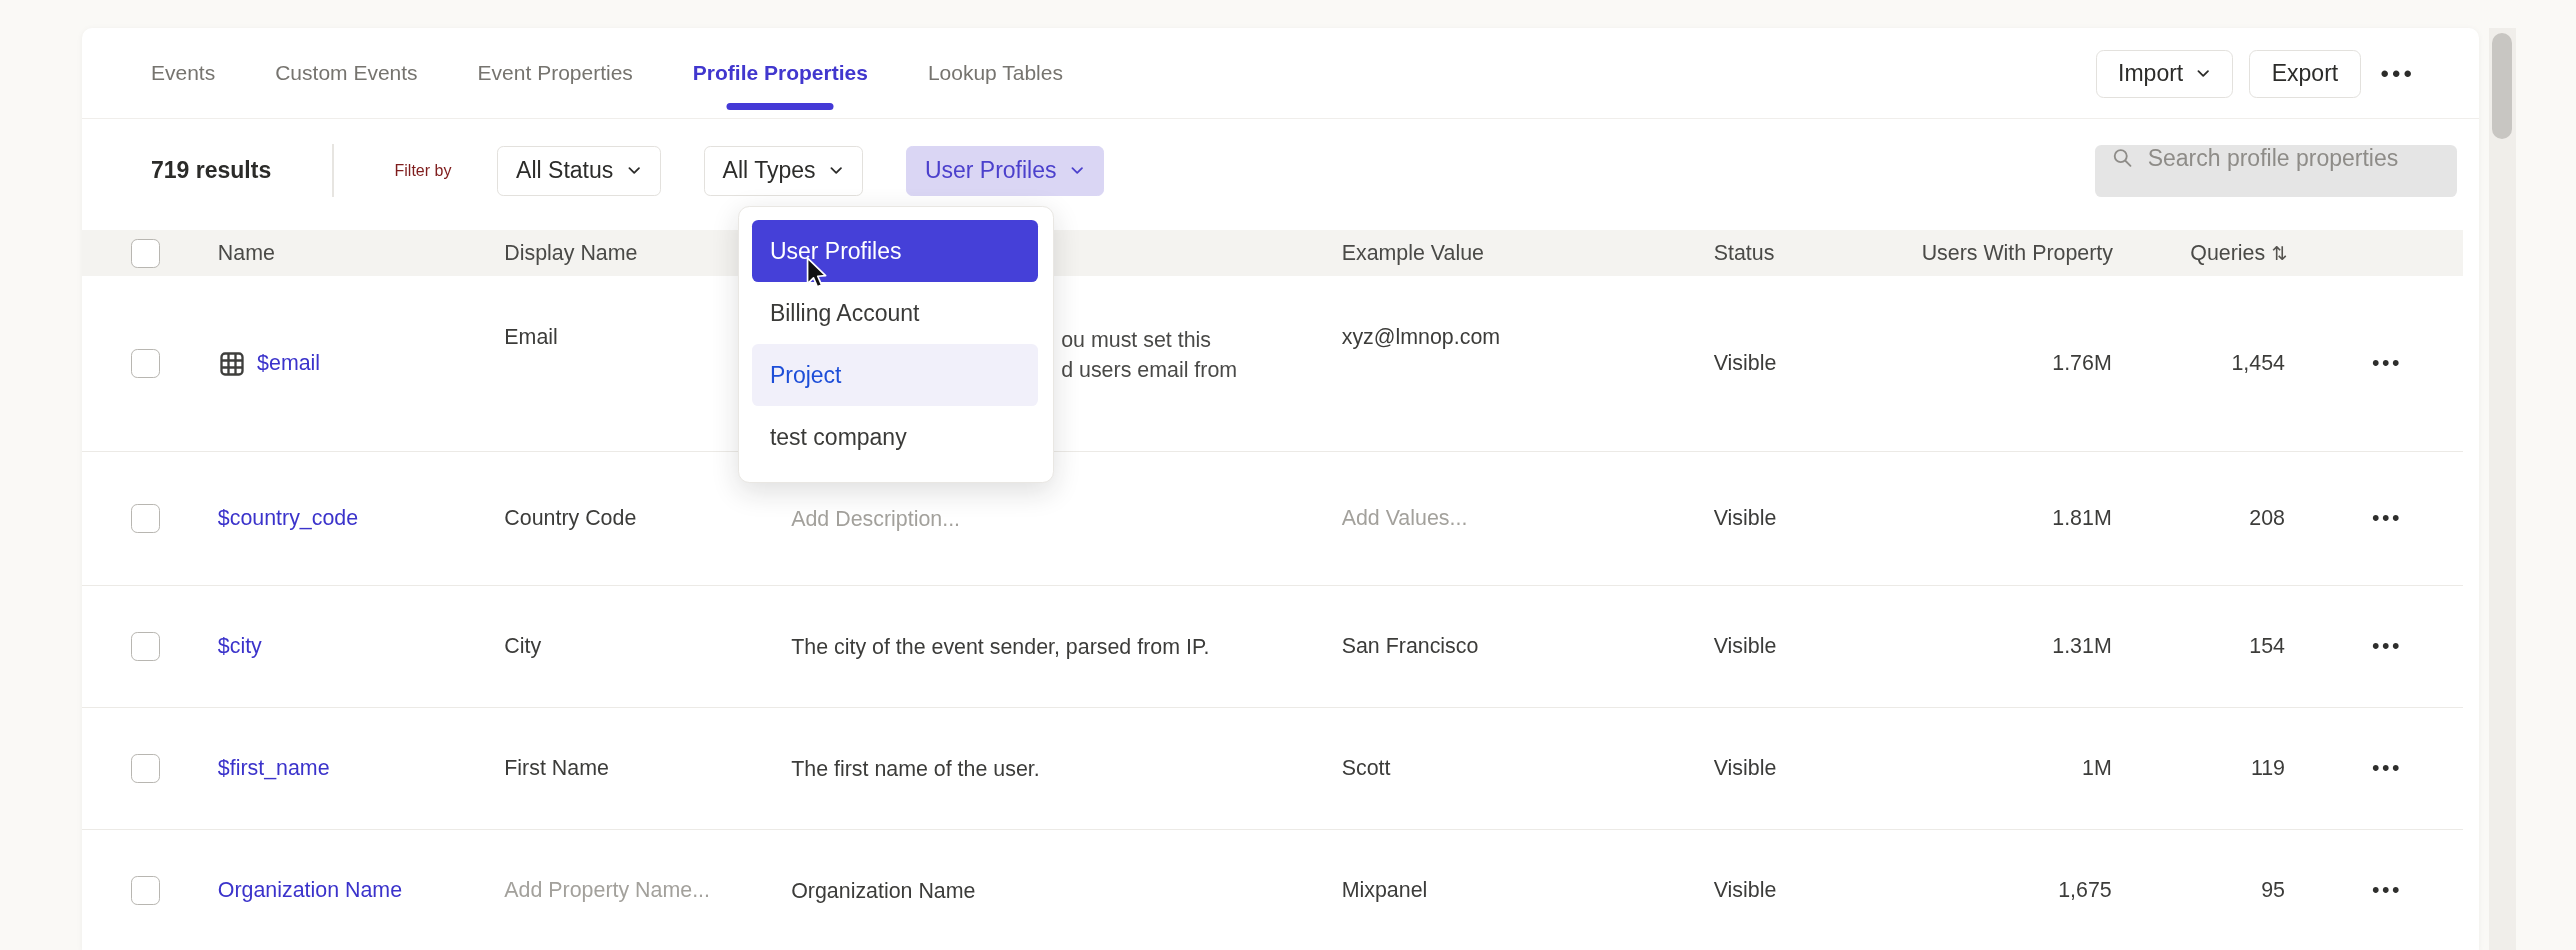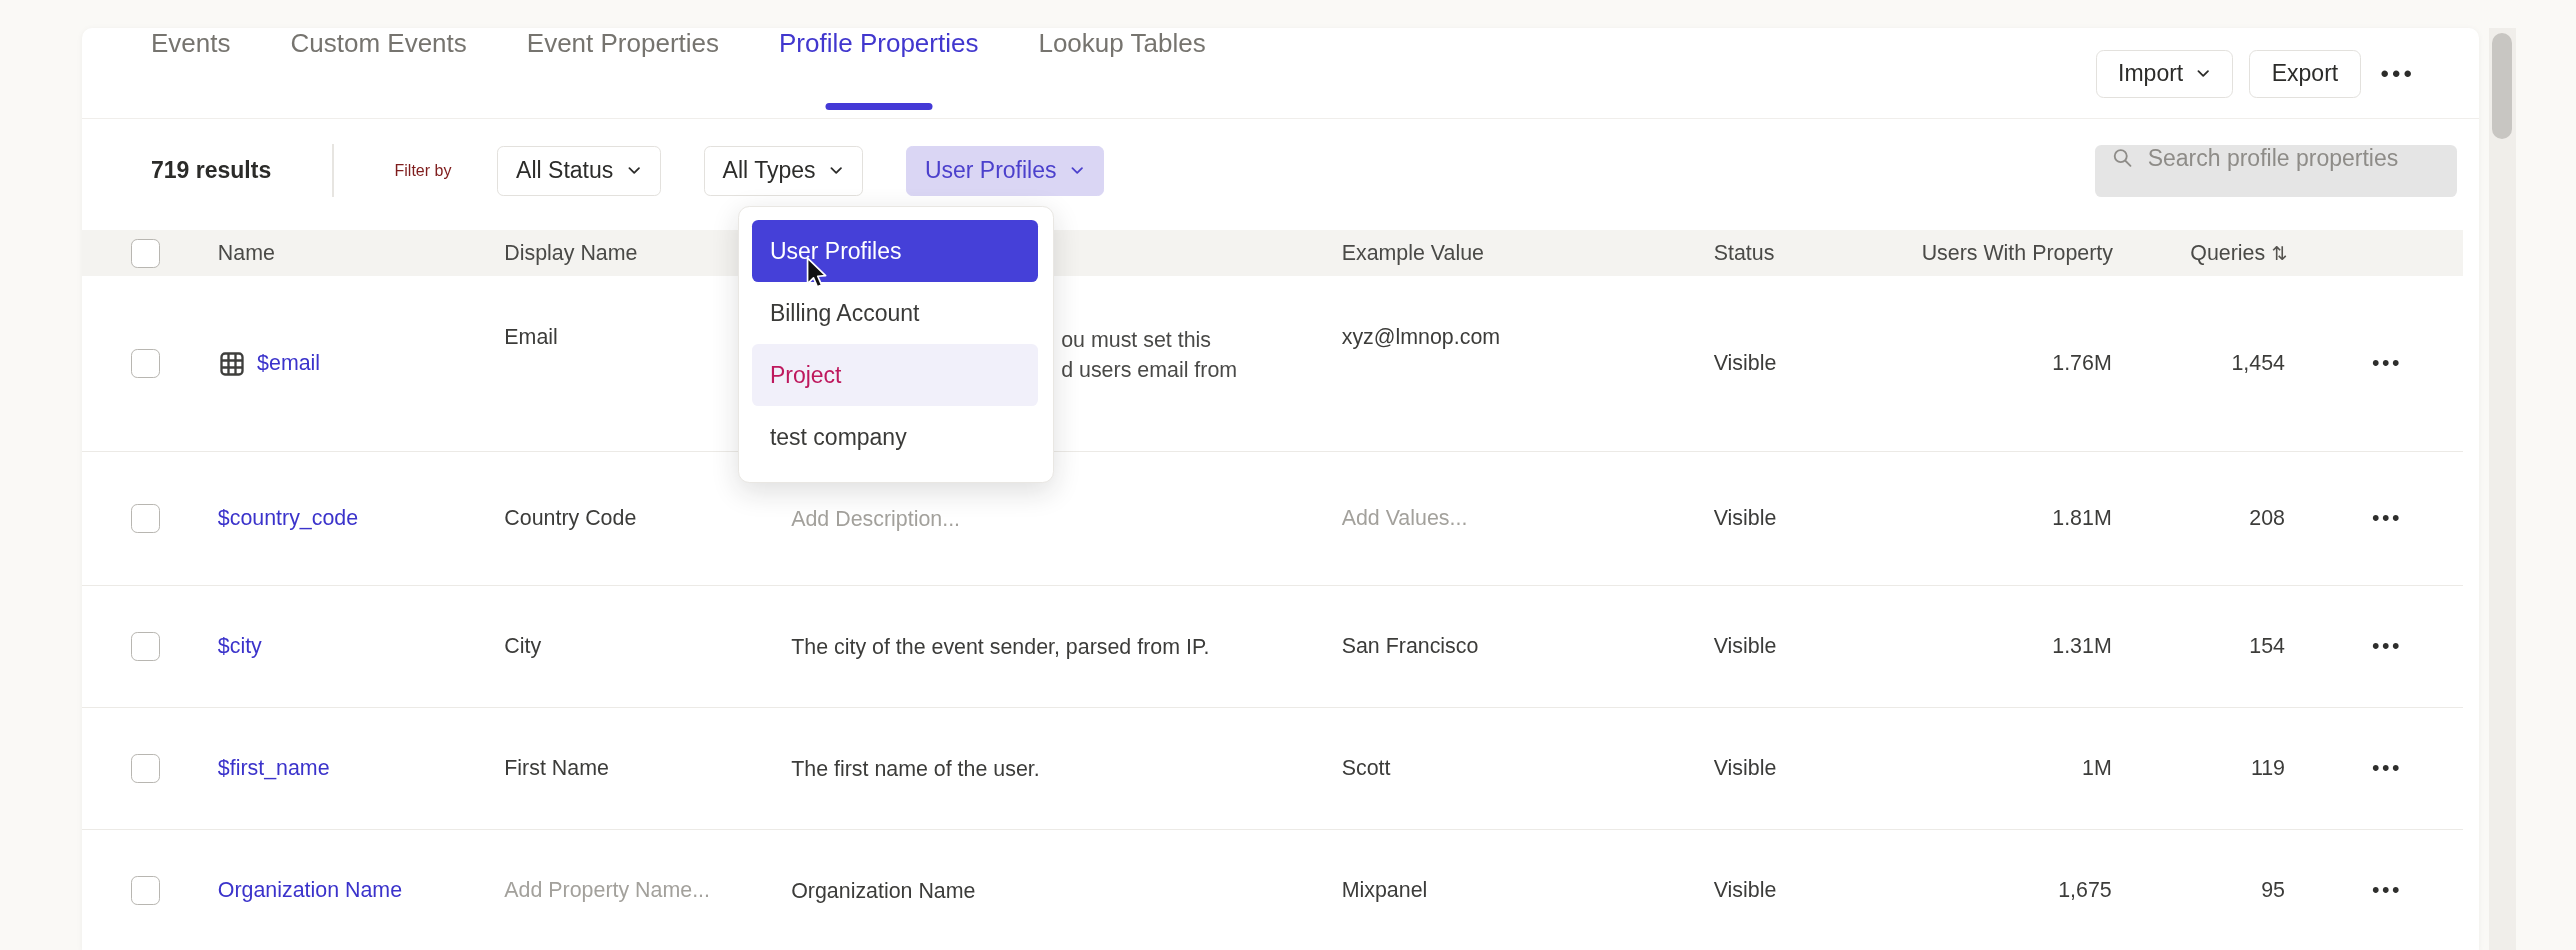--- a/index.html
+++ b/index.html
@@ -14,23 +14,23 @@
     position:absolute; left:82px; top:28px; width:2397px; height:922px;
     background:#FFFFFF; border-radius:10px 10px 0 0;
     box-shadow:0 1.3px 6.3px rgba(40,40,40,.05);
   }
   
   .tabbar {
     position:absolute; top:0; left:0; right:0; height:91px;
     display:flex; align-items:center; padding-left:69px; gap:60px;
     border-bottom:0.6px solid #F0EEEB;
   }
-  .tab { position:relative; font-size:26px; color:#76746F; height:100%;
-         display:flex; align-items:flex-start; cursor:pointer; white-space:nowrap; }
-  .tab.active { color:#4137CE; }
+  .tab { position:relative; font-size:21px; color:#76746F; height:100%;
+         display:flex; align-items:center; cursor:pointer; white-space:nowrap; }
+  .tab.active { color:#4137CE;font-weight:bold; }
   .tab.active::after {
     content:""; position:absolute; left:50%; transform:translateX(-50%);
     bottom:8.2px; width:107px; height:7px; border-radius:3.8px; background:#4439D6;
   }
   .actions { position:absolute; right:60px; top:0; height:91px;
              display:flex; align-items:center; gap:16px; }
   .btn {
     height:48px; border:1.3px solid #E3E1DD; border-radius:7.6px; background:#fff;
     font-size:23px; color:#2C2C2A; display:flex; align-items:center; gap:11.3px;
     padding:0 21.4px; cursor:pointer; font-family:inherit;
@@ -88,21 +88,21 @@
   
   .menu-pop {
     position:absolute; left:738px; top:206px; width:316px; height:277px;
     background:#fff; border:0.6px solid #E9E7E3; border-radius:11.3px;
     box-shadow:0 8.8px 28px rgba(30,30,30,.14);
     padding:13.2px 15px 14px 13.2px; z-index:50;
   }
   .mi { height:62px; border-radius:6.3px; display:flex; align-items:center;
         padding-left:17.7px; font-size:23px; color:#3A3A38; cursor:pointer; }
   .mi.selected { background:#4540D8; color:#FFFFFF; }
-  .mi.hover { background:#F1F0FA; color:#be185d; }
+  .mi.hover { background:#F1F0FA; color:#1d4ed8; }
   
   .cursor { position:absolute; left:798px; top:255px; z-index:60; }
   .sb-track { position:absolute; left:2489px; top:28px; width:26.5px; height:922px;
               background:#F0EEEA; }
   .sb-thumb { position:absolute; left:2492px; top:33px; width:19.5px; height:106px;
               background:#C8C6C2; border-radius:10px; cursor:pointer; }
 </style>
 </head>
 <body>
 

